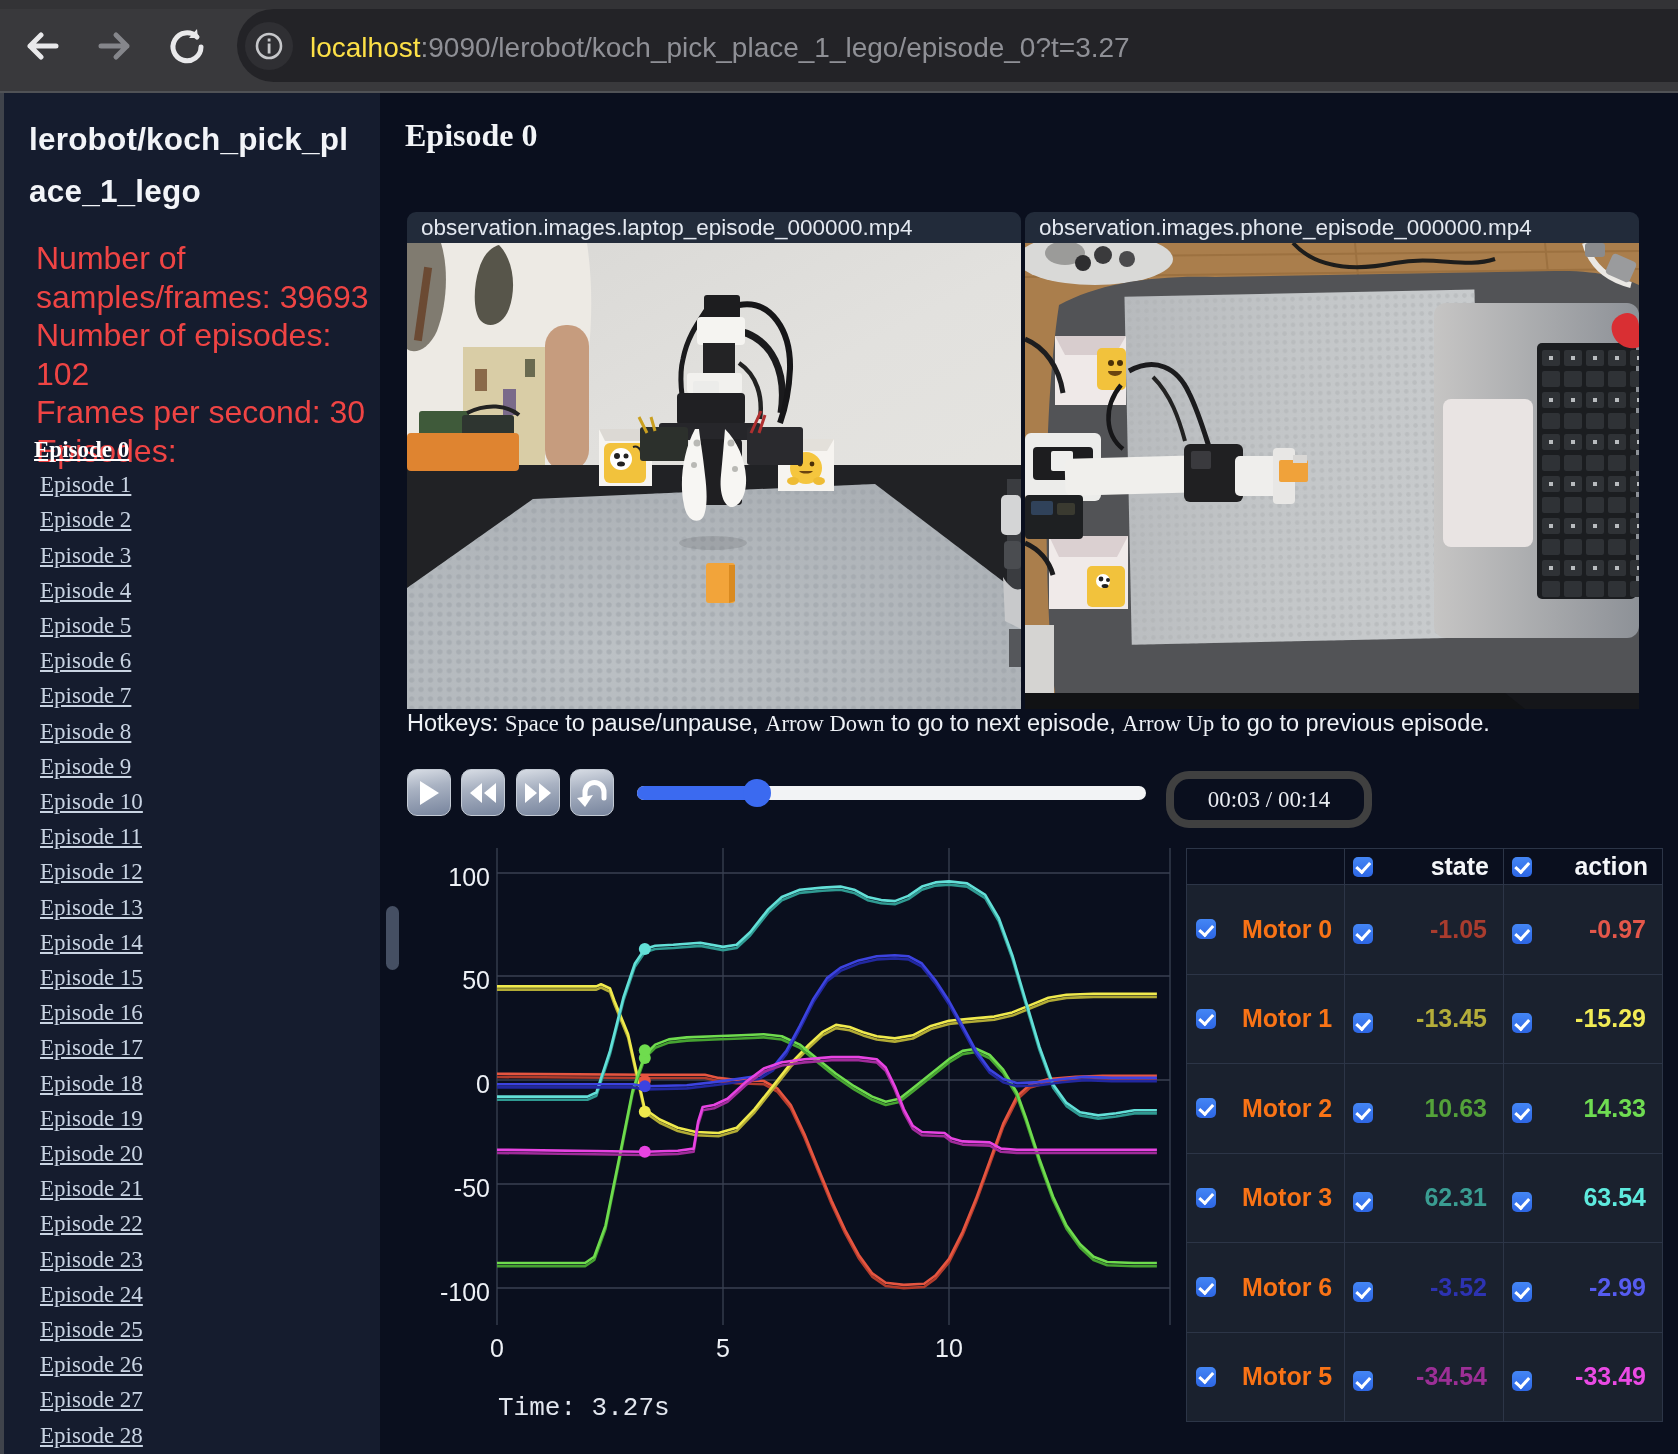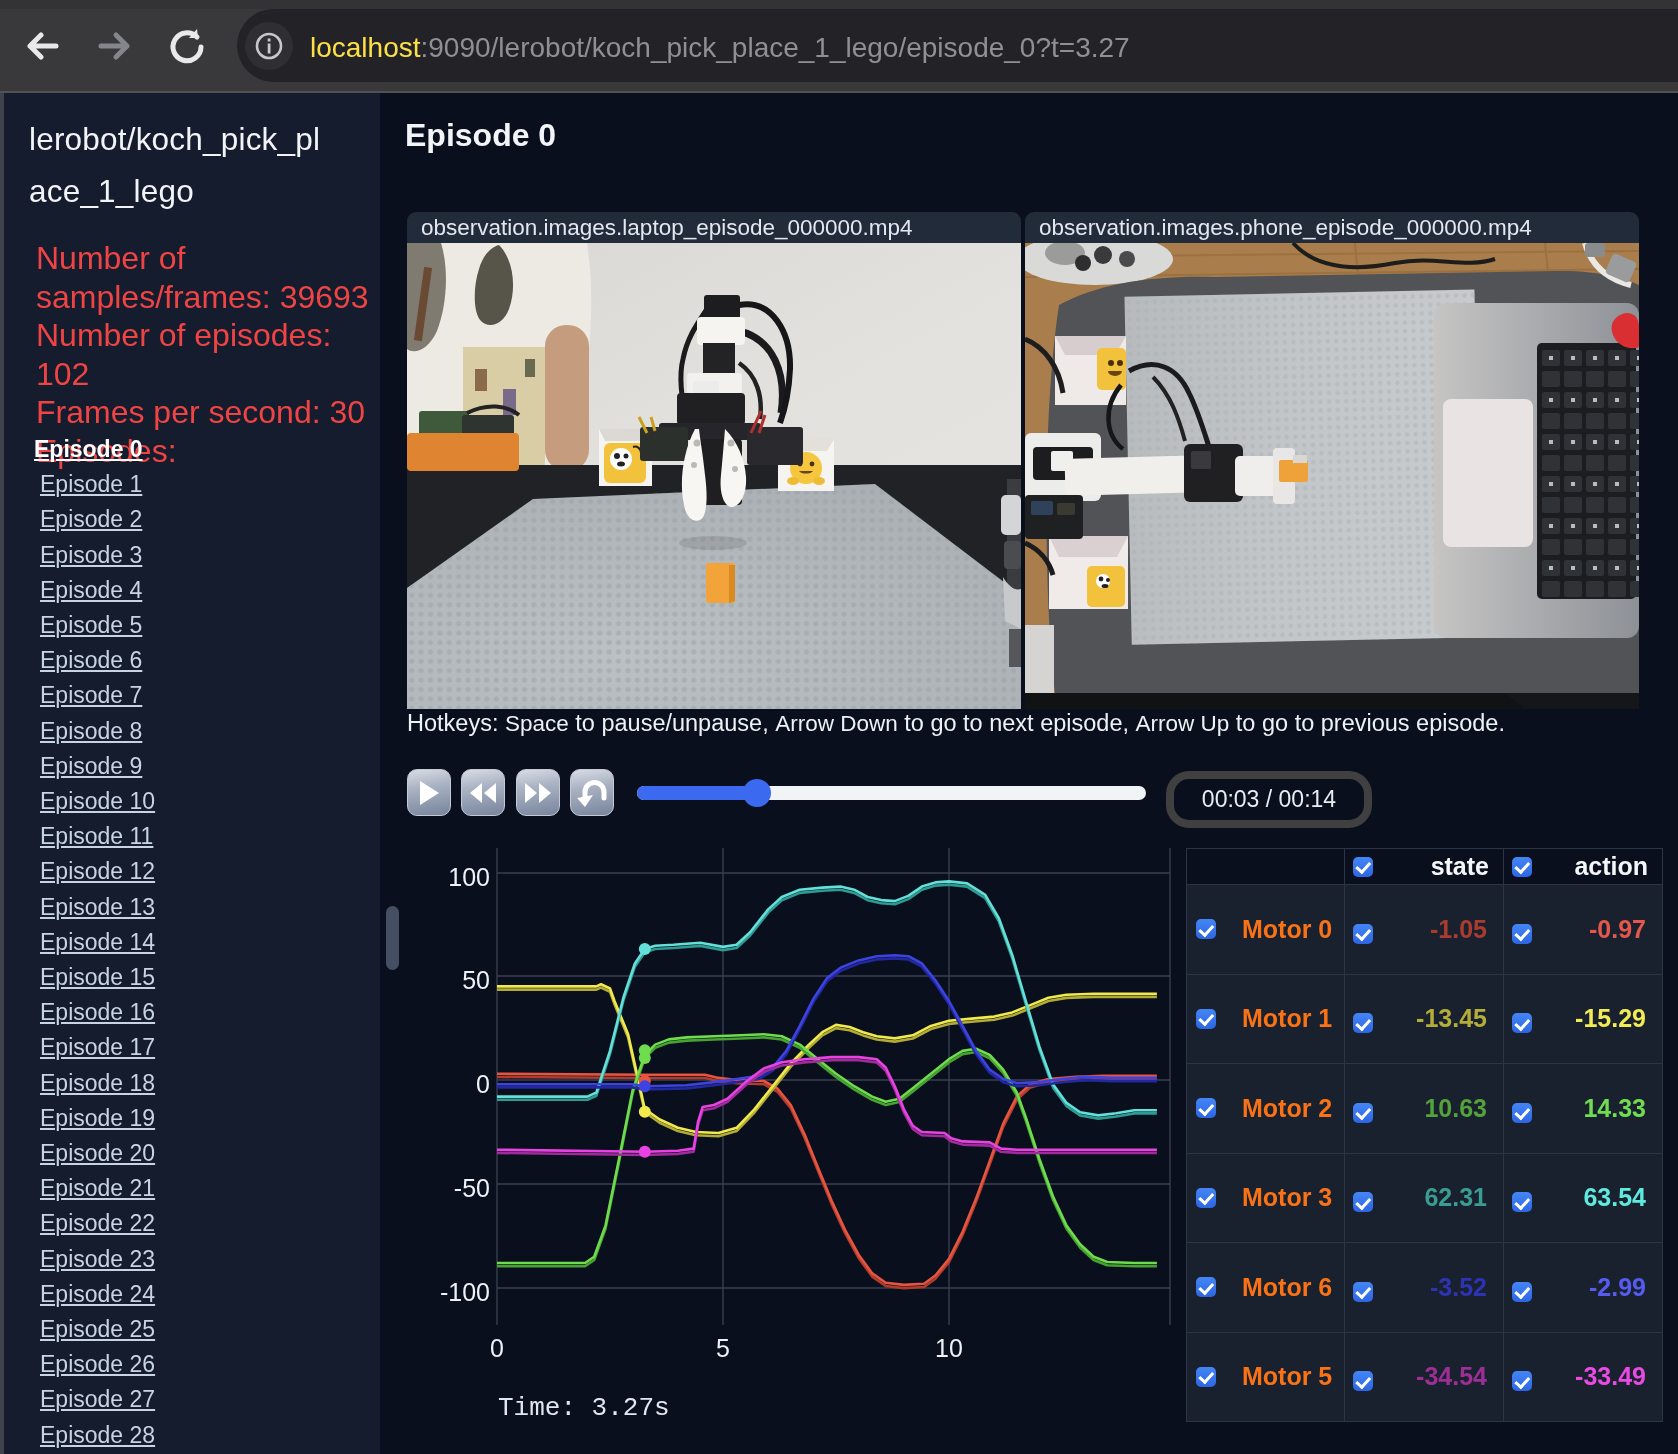--- a/index.html
+++ b/index.html
@@ -1,26 +1,26 @@
 <!DOCTYPE html>
 <html><head>
 <meta charset="utf-8">
 <style>
   html,body{margin:0;padding:0;}
   body{width:1678px;height:1454px;overflow:hidden;background:#0a0f1e;font-family:"Liberation Sans",sans-serif;position:relative;}
-  .mono{font-family:Liberation Sans, sans-serif;}
+  .mono{font-family:Liberation Serif, serif;}
   #chrome{position:absolute;left:0;top:0;width:1678px;height:91px;background:#39393c;border-bottom:2px solid #505256;}
   #chrome .topstrip{position:absolute;left:0;top:0;width:1678px;height:9px;background:#333336;}
   #pill{position:absolute;left:237px;top:9px;width:1460px;height:73px;background:#232327;border-radius:37px 0 0 37px;}
   #infocirc{position:absolute;left:245px;top:22px;width:48px;height:48px;border-radius:50%;background:#2f2f33;}
   #url{position:absolute;left:310px;top:0;height:91px;line-height:95px;font-size:28px;color:#8f9096;white-space:nowrap;}
   #url b{color:#fde047;font-weight:normal;}
   #leftstrip{position:absolute;left:0;top:93px;width:4px;height:1361px;background:#3f434b;}
   #sidebar{position:absolute;left:4px;top:93px;width:376px;height:1361px;background:#151c2e;}
-  #sidebar h1{margin:0;position:absolute;left:25px;top:20px;width:360px;font-size:31.5px;line-height:52px;font-weight:normal;color:#f2f4f8;letter-spacing:0.2px;}
+  #sidebar h1{margin:0;position:absolute;left:25px;top:20px;width:360px;font-size:31.5px;line-height:52px;font-weight:bold;color:#f2f4f8;letter-spacing:0.2px;}
   #sideinfo{position:absolute;left:32px;top:146px;width:340px;font-size:32px;line-height:38.5px;color:#ef4444;}
   #eplist{position:absolute;left:36px;top:339px;font-size:23px;line-height:35.2px;color:#c9d4e3;}
   #eplist a{color:#c9d4e3;text-decoration:underline;}
   #eplist .cur{color:#ffffff;font-weight:bold;margin-left:-6px;}
   #scrollthumb{position:absolute;left:386px;top:906px;width:13px;height:64px;border-radius:7px;background:#454f63;}
   #heading{position:absolute;left:405px;top:117px;font-size:32px;font-weight:bold;color:#f2f4f7;}
   .vpanel{position:absolute;top:187px;margin-top:25px;}
   .vtitle{height:31px;background:#222b3a;border-radius:9px 9px 0 0;color:#e3e8f0;font-size:22.5px;line-height:32px;padding-left:14px;white-space:nowrap;overflow:hidden;}
   #hotkeys{position:absolute;left:407px;top:710px;font-size:23.5px;color:#eef1f6;}
   #hotkeys .mono{font-size:22.5px;}

